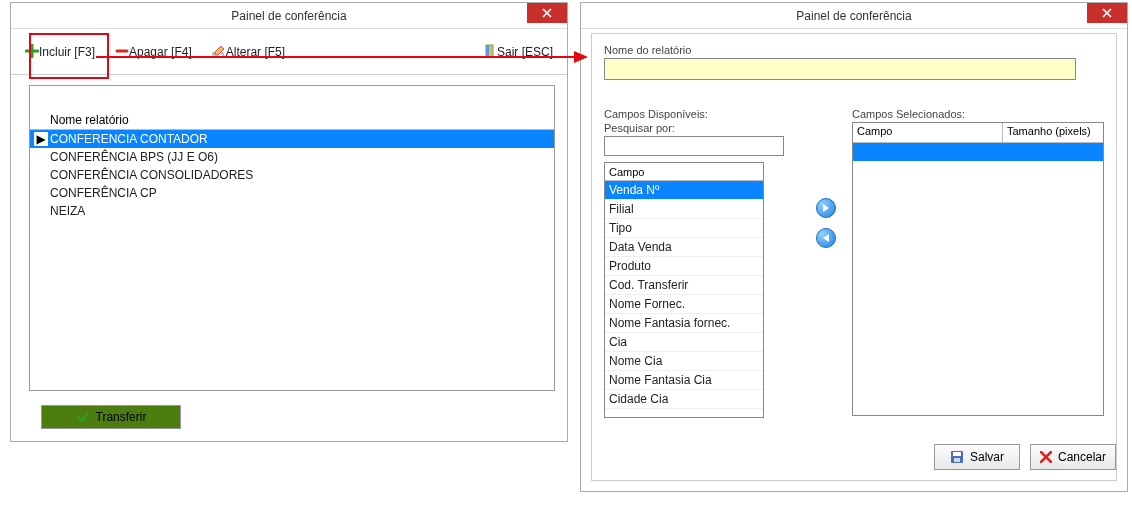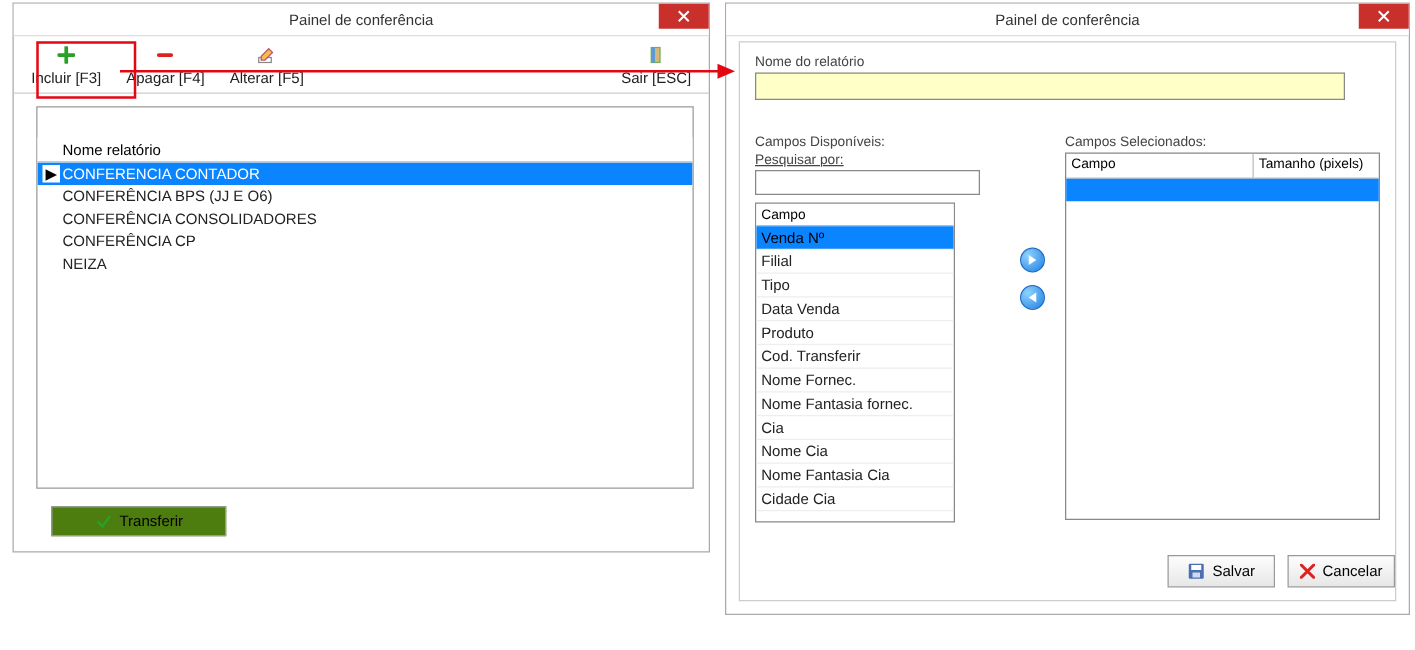--- a/index.html
+++ b/index.html
@@ -10,21 +10,21 @@
 
 .win-left { left: 10px; top: 2px; width: 558px; height: 440px; }
 .win-right { left: 580px; top: 2px; width: 548px; height: 490px; }
 
 .titlebar { height: 26px; background: #fff; display: flex; align-items: center; position: relative; border-bottom: 1px solid #ddd; }
 .titlebar .title { flex: 1; text-align: center; color: #333; }
 .close-btn { width: 40px; height: 20px; background: #c9302c; color: #fff; display: flex; align-items: center; justify-content: center; cursor: pointer; position: absolute; right: 0; top: 0; }
 .close-btn svg { width: 10px; height: 10px; }
 
 .toolbar { height: 46px; border-bottom: 1px solid #ccc; display: flex; align-items: stretch; padding: 0 4px; }
-.toolbar .tbtn { display: flex; flex-direction: column; align-items: center; justify-content: center; padding: 2px 10px; cursor: pointer; color: #222; min-width: 56px; }
+.toolbar .tbtn { display: flex; flex-direction: row; align-items: center; justify-content: center; padding: 2px 10px; cursor: pointer; color: #222; min-width: 56px; }
 .toolbar .tbtn .ticon { height: 18px; display: flex; align-items: center; justify-content: center; margin-bottom: 2px; }
 .toolbar .spacer { flex: 1; }
 
 .highlight-box { position: absolute; border: 2px solid #e30613; left: 18px; top: 30px; width: 80px; height: 46px; pointer-events: none; }
 
 .list-panel { position: absolute; left: 18px; right: 12px; top: 82px; bottom: 50px; border: 1px solid #999; background: #fff; }
 .list-header { height: 20px; border-bottom: 1px solid #bbb; background: #fff; display: flex; align-items: center; padding-left: 20px; margin-top: 24px; }
 .list-body { overflow: auto; }
 .list-row { height: 18px; display: flex; align-items: center; padding-left: 4px; color: #222; cursor: pointer; }
 .list-row .caret { width: 14px; text-align: center; color: #000; }
@@ -44,21 +44,21 @@
 .cols-wrap { display: flex; margin-top: 28px; gap: 12px; align-items: flex-start; }
 .col-left { width: 196px; }
 .col-mid { width: 28px; display: flex; flex-direction: column; align-items: center; gap: 10px; margin-top: 90px; }
 .col-right { flex: 1; }
 
 .search-input { width: 180px; height: 20px; border: 1px solid #888; padding: 1px 3px; margin-bottom: 6px; }
 
 .listbox { border: 1px solid #888; background: #fff; height: 256px; overflow: auto; }
 .listbox .hdr { height: 18px; background: #fff; border-bottom: 1px solid #bbb; display: flex; align-items: center; padding-left: 4px; font-size: 11px; }
 .listbox .item { height: 19px; display: flex; align-items: center; padding-left: 4px; border-bottom: 1px solid #eee; color: #222; cursor: pointer; }
-.listbox .item.selected { background: #0a84ff; color: #000000; }
+.listbox .item.selected { background: #0a84ff; color: #ffffff; }
 
 .sel-table { border: 1px solid #888; background: #fff; height: 294px; }
 .sel-table .thead { display: flex; height: 20px; border-bottom: 1px solid #bbb; }
 .sel-table .th { border-right: 1px solid #bbb; padding: 2px 4px; font-size: 11px; }
 .sel-table .th:first-child { width: 150px; }
 .sel-table .th:last-child { flex: 1; border-right: none; }
 .sel-table .tbody .trow { height: 18px; }
 .sel-table .tbody .trow.selected { background: #0a84ff; }
 
 .circle-btn { width: 20px; height: 20px; border-radius: 50%; background: radial-gradient(circle at 30% 30%, #8fd3ff, #1e7fe0); border: 1px solid #1e6ac0; color: #fff; display: flex; align-items: center; justify-content: center; cursor: pointer; }
@@ -171,21 +171,21 @@
     </div>
   </div>
 
   <div class="rcontent">
     <div class="fieldset-label">Nome do relatório</div>
     <input class="report-name-input" value="" style="">
 
     <div class="cols-wrap">
       <div class="col-left">
         <div class="fieldset-label">Campos Disponíveis:</div>
-        <div class="fieldset-label" style="text-decoration: underline;">Pesquisar por:</div>
+        <div class="fieldset-label" style="">Pesquisar por:</div>
         <input class="search-input" value="" style="">
         <div class="listbox" style="width:160px; height:256px;">
           <div class="hdr">Campo</div>
           <div class="item selected">
               <span>Venda Nº</span>
             </div>
           <div class="item">
               <span>Filial</span>
             </div>
           <div class="item">

